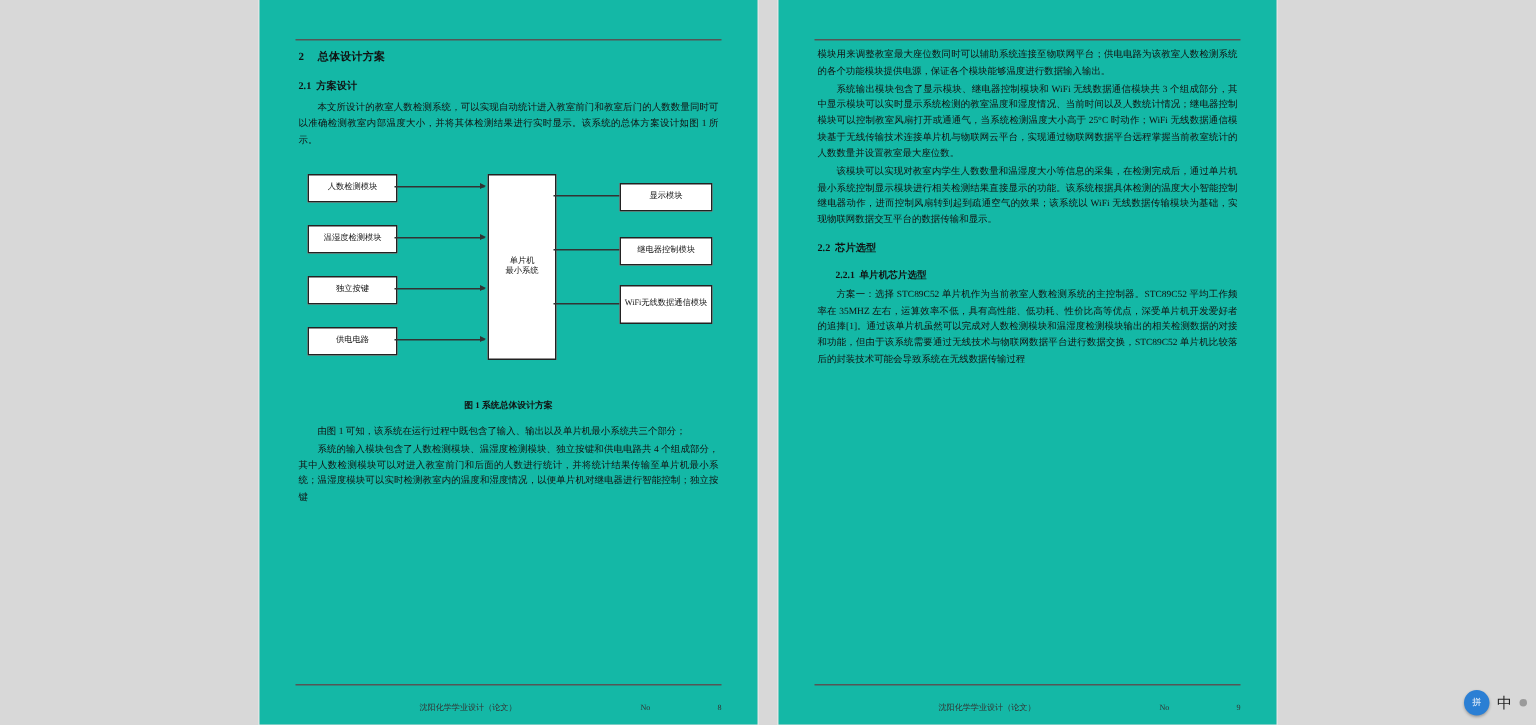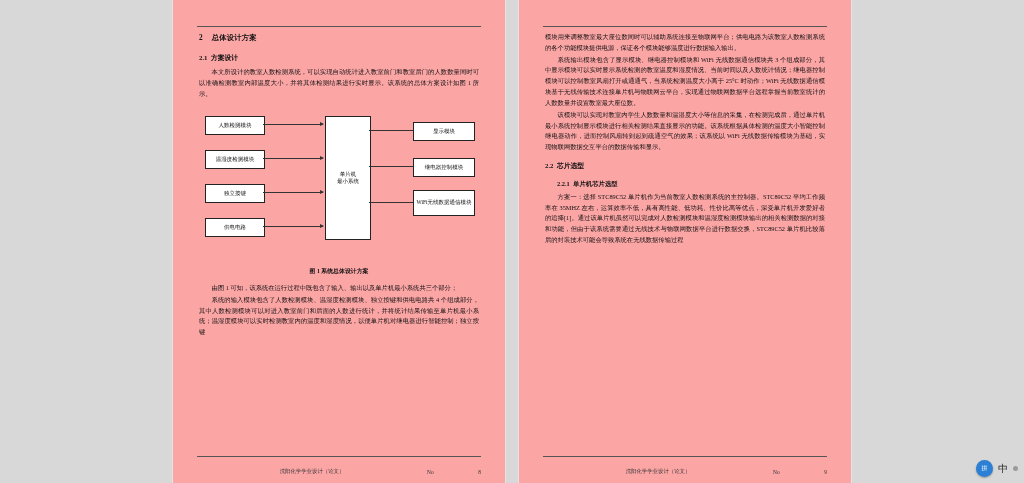--- a/index.html
+++ b/index.html
@@ -7,21 +7,21 @@
     width:1024px;height:483px;overflow:hidden;
     background:#d8d8d8;
     font-family:"Liberation Serif","DejaVu Serif",serif;
     position:relative;
   }
   .spread{
     position:absolute;inset:0;
     display:flex;justify-content:center;gap:14px;
   }
   .page{
-    width:332px;height:483px;background:#fca5a5;
+    width:332px;height:483px;background:#14b8a6;
     position:relative;
     box-sizing:border-box;
     padding:18px 26px 0 26px;
     box-shadow:0 0 0 1px #e3e3e3;
   }
   .page.left{margin-left:0;}
   .frame-top{
     position:absolute;left:24px;right:24px;top:26px;
     border-top:1px solid #555;
   }

